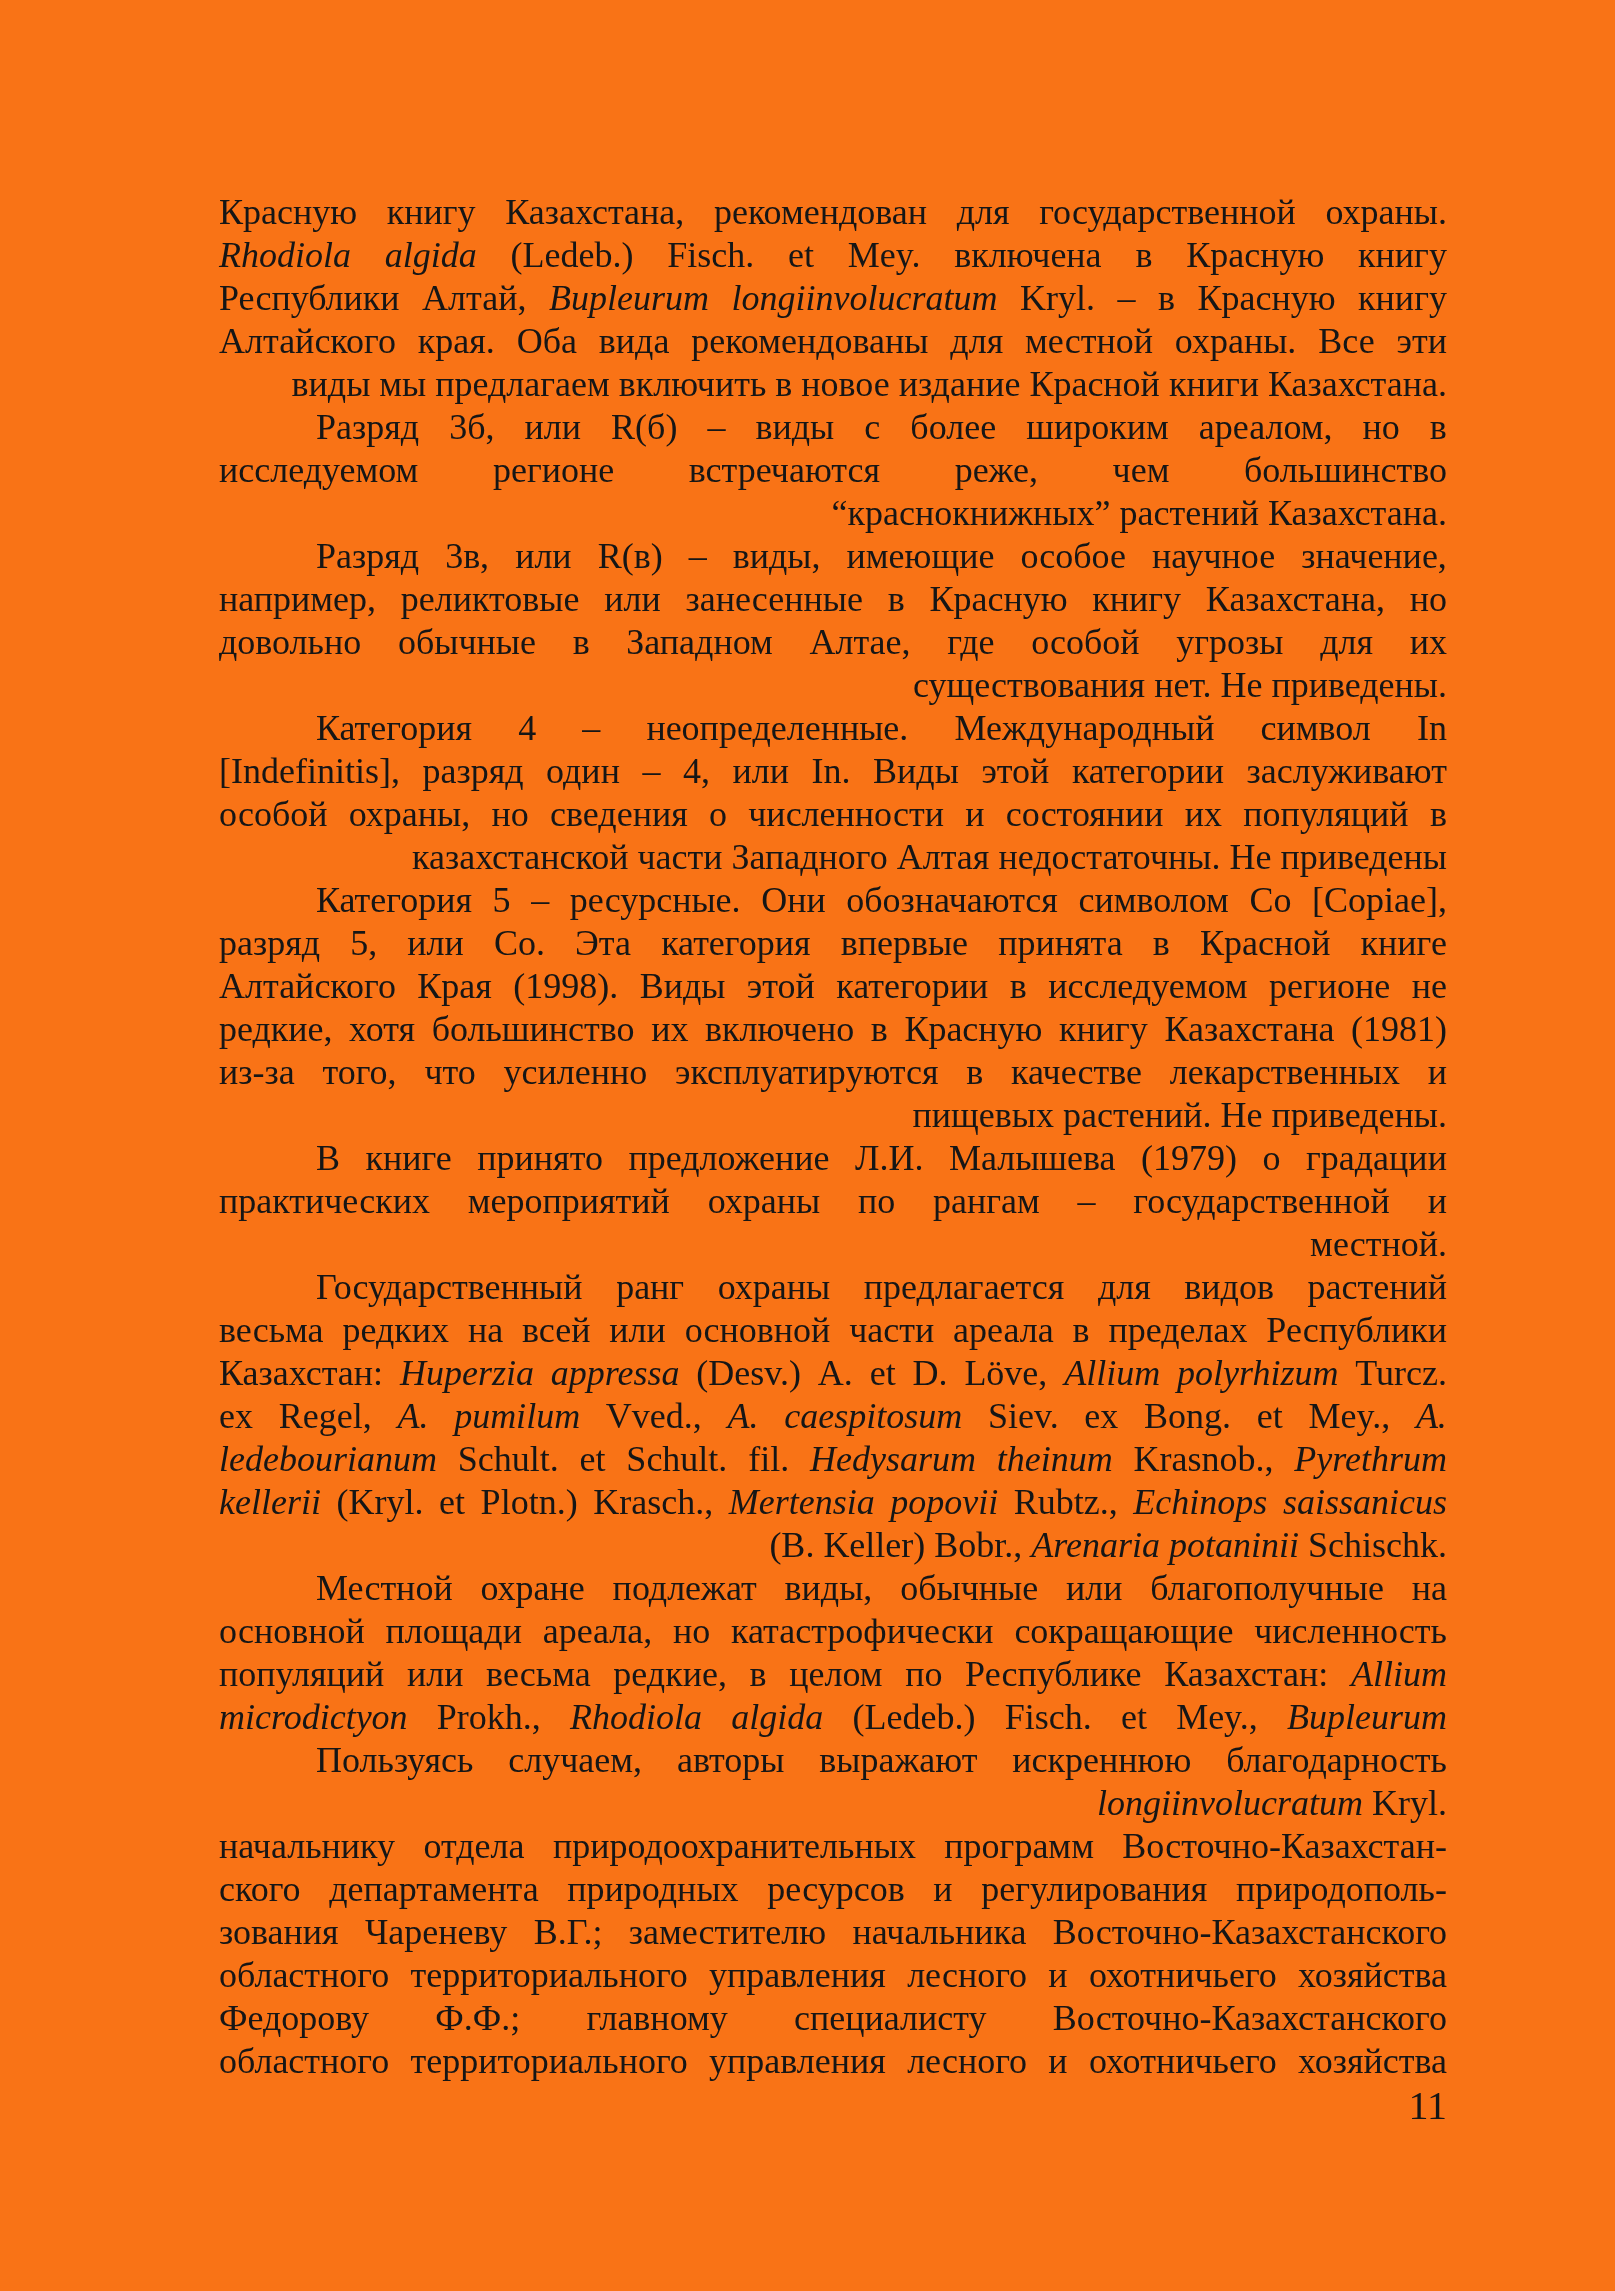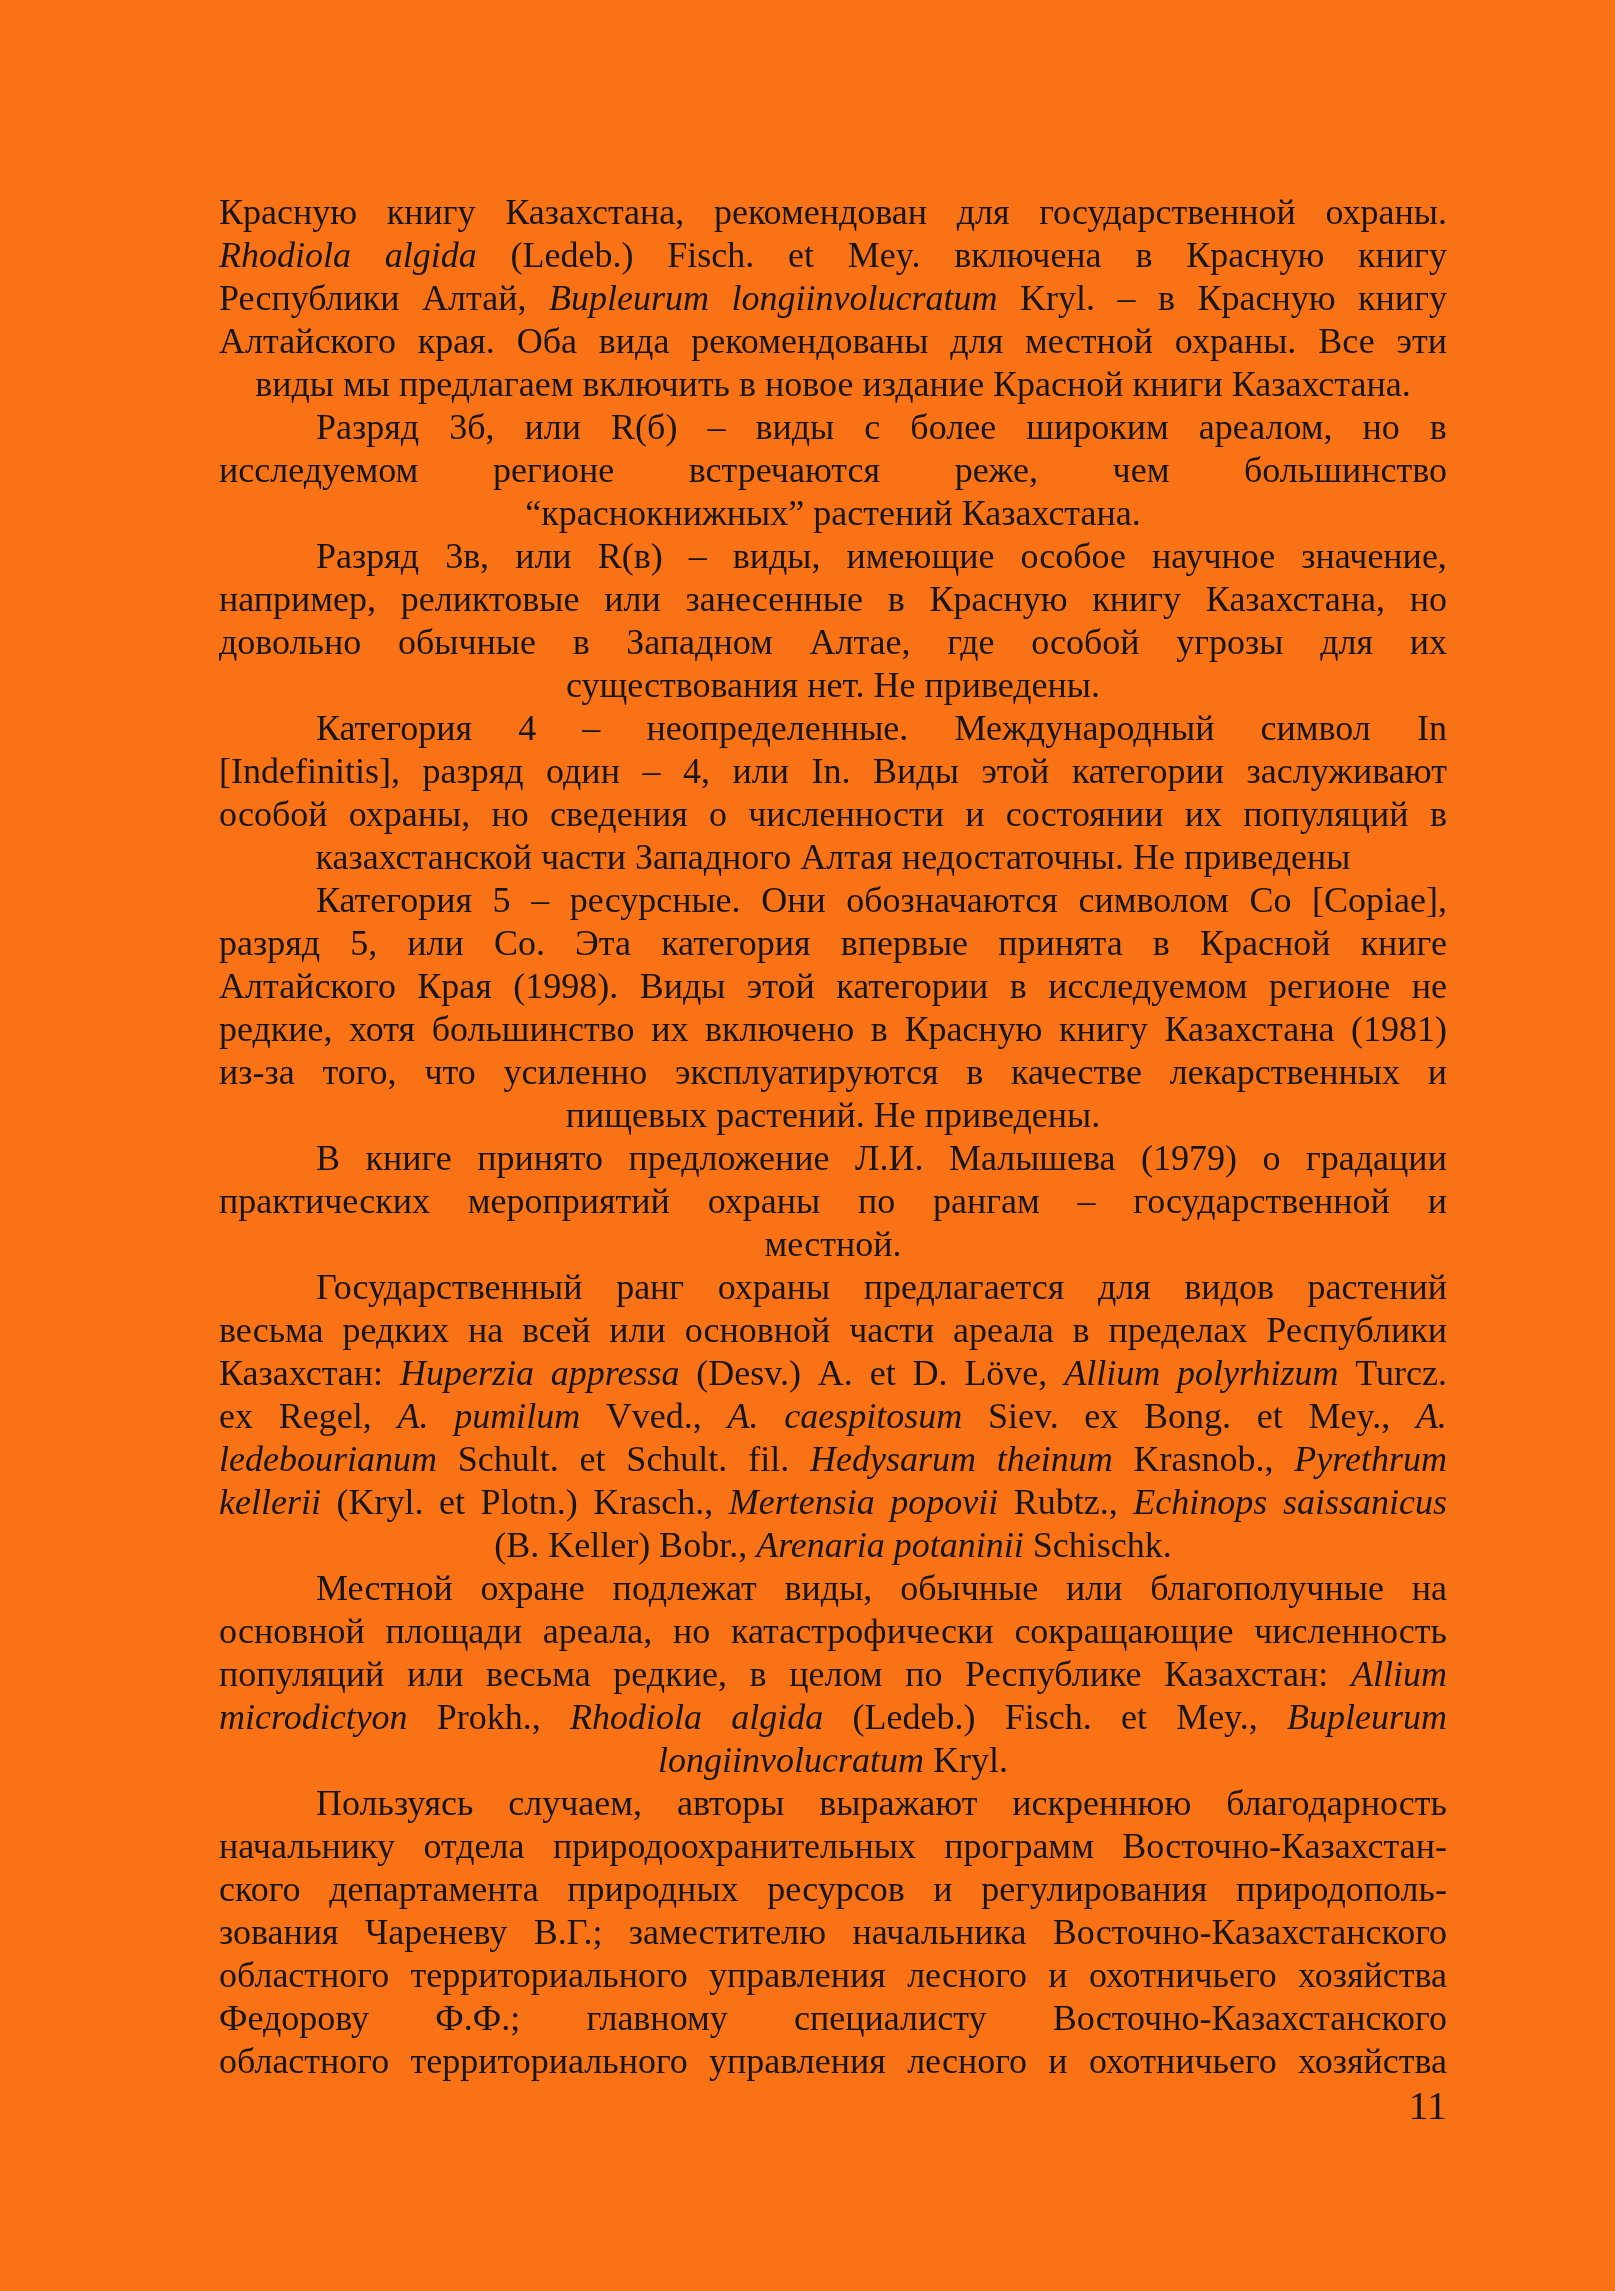--- a/index.html
+++ b/index.html
@@ -26,21 +26,21 @@
   }
   
   .line.j {
     display: flex;
     justify-content: space-between;
     white-space: normal;
   }
   
   .line.left {
     display: block;
-    text-align: center;
+    text-align: right;
     white-space: pre;
   }
   .line.ind { padding-left: 97px; }
   .line em { }
   .page-number {
     position: absolute;
     top: 2084px;
     right: 168px;
     font-size: 40px;
     line-height: 43px;
@@ -382,29 +382,29 @@
         <em>microdictyon</em>
         <span>Prokh.,</span>
         <em>Rhodiola</em>
         <em>algida</em>
         <span>(Ledeb.)</span>
         <span>Fisch.</span>
         <span>et</span>
         <span>Mey.,</span>
         <em>Bupleurum</em>
       </div>
-      <div class="line left"><em>longiinvolucratum</em><span> Kryl.</span></div>
       <div class="line j ind">
         <span>Пользуясь</span>
         <span>случаем,</span>
         <span>авторы</span>
         <span>выражают</span>
         <span>искреннюю</span>
         <span>благодарность</span>
       </div>
+      <div class="line left"><em>longiinvolucratum</em><span> Kryl.</span></div>
       <div class="line j">
         <span>начальнику</span>
         <span>отдела</span>
         <span>природоохранительных</span>
         <span>программ</span>
         <span>Восточно-Казахстан-</span>
       </div>
       <div class="line j">
         <span>ского</span>
         <span>департамента</span>

